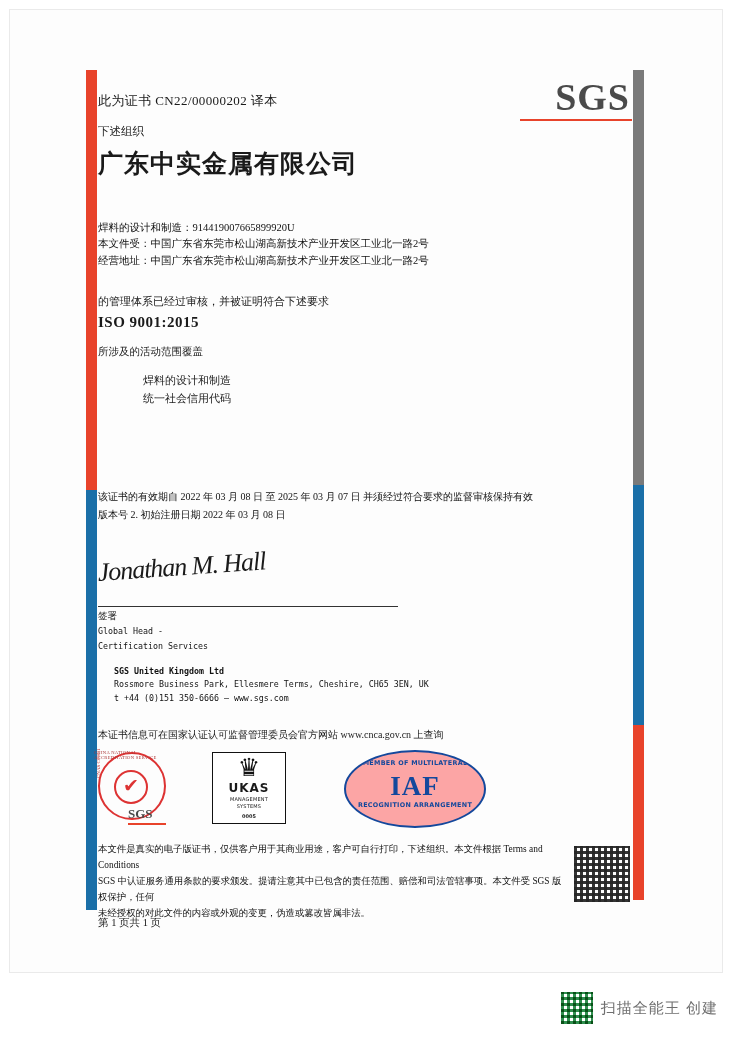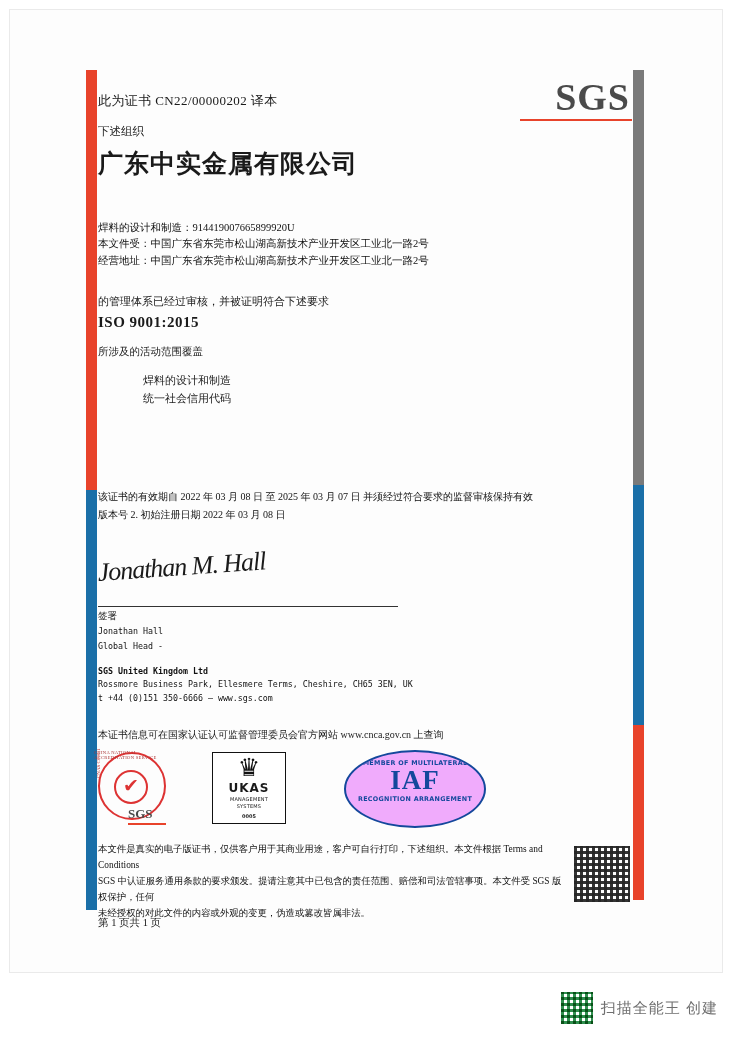--- a/index.html
+++ b/index.html
@@ -160,20 +160,21 @@
   }
   .sgs-addr {
     position: absolute;
     left: 88px;
     top: 655px;
     font-family: "DejaVu Sans Mono", monospace;
     font-size: 8.3px;
     line-height: 1.6;
     color: #111;
     font-weight: bold;
+    padding-left: 16px;
   }
   .sgs-addr .thin { font-weight: normal; }
 
   .cnca-note {
     position: absolute;
     left: 88px;
     top: 718px;
     font-size: 10px;
   }
 
@@ -240,33 +241,33 @@
     font-family: "DejaVu Sans", sans-serif;
     font-size: 5px; font-weight: bold; margin-top: 3px;
   }
 
   
   .mark-iaf {
     position: absolute; left: 250px; top: 0px;
     width: 138px; height: 74px;
     border: 2px solid #14489c;
     border-radius: 50%;
-    background: #f0abfc;
+    background: #fca5a5;
     text-align: center;
     overflow: hidden;
   }
   .mark-iaf .top {
     font-family: "DejaVu Sans", sans-serif;
     font-size: 6.4px; color: #14489c; font-weight: bold;
     margin-top: 7px; letter-spacing: 0.3px;
   }
   .mark-iaf .mid {
     font-family: "Liberation Serif", serif;
     font-size: 27px; font-weight: bold; color: #14489c;
-    line-height: 26px; margin-top: 0; letter-spacing: 1px;
+    line-height: 26px; margin-top: 6px; letter-spacing: 1px;
   }
   .mark-iaf .bot {
     font-family: "DejaVu Sans", sans-serif;
     font-size: 6.4px; color: #14489c; font-weight: bold;
     margin-top: 2px; letter-spacing: 0.3px;
   }
 
   .legal {
     position: absolute;
     left: 88px;
@@ -359,22 +360,22 @@
 
     <div class="validity">
       <div>该证书的有效期自 2022 年 03 月 08 日 至 2025 年 03 月 07 日 并须经过符合要求的监督审核保持有效</div>
       <div>版本号 2. 初始注册日期 2022 年 03 月 08 日</div>
     </div>
 
     <div class="signature">
       <div class="sig-mark">Jonathan M. Hall</div>
       <div class="sig-rule"></div>
       <div class="sig-label">签署</div>
-      <div class="sig-mono">Jonathan Hall</div>
       <div class="sig-mono">Global Head -</div>
+      <div class="sig-mono">Certification Services</div>
     </div>
 
     <div class="sgs-addr">
       <div>SGS United Kingdom Ltd</div>
       <div class="thin">Rossmore Business Park, Ellesmere Terms, Cheshire, CH65 3EN, UK</div>
       <div class="thin">t +44 (0)151 350-6666 – www.sgs.com</div>
     </div>
 
     <div class="cnca-note">本证书信息可在国家认证认可监督管理委员会官方网站 www.cnca.gov.cn 上查询</div>
 

